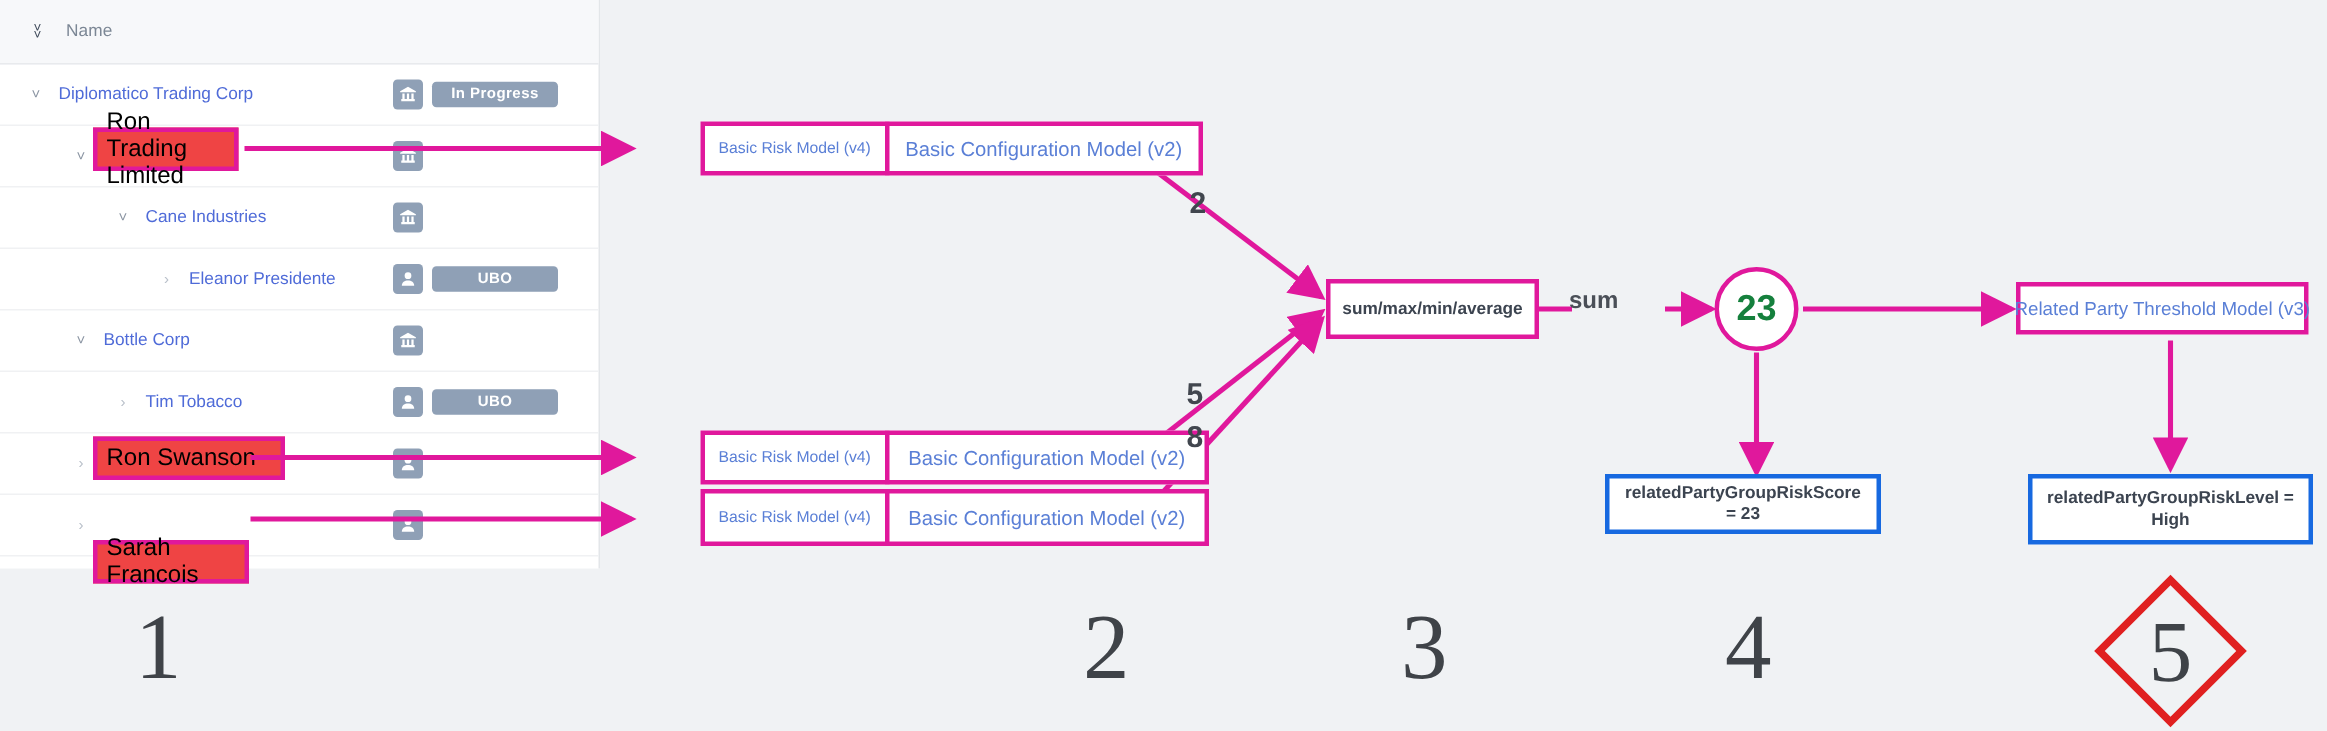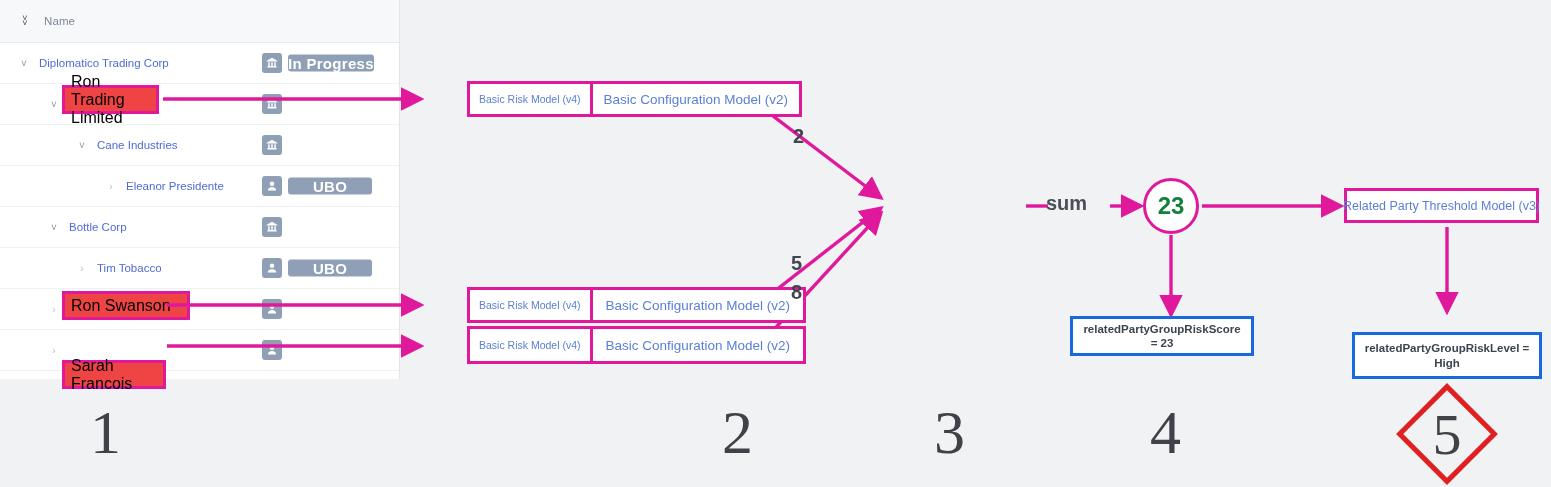--- a/index.html
+++ b/index.html
@@ -45,21 +45,21 @@
     margin-left:9px; padding:2px 0;
   }
   .ent-icon{
     position:absolute; left:262px; top:50%; transform:translateY(-50%);
     width:20px; height:20px; border-radius:3px; background:#8fa0b6;
     display:flex; align-items:center; justify-content:center;
   }
   .badge{
     position:absolute; left:288px; top:50%; transform:translateY(-50%);
     height:17px; min-width:84px; border-radius:3px; background:#8fa0b6;
-    color:#ffffff; font-size:15px; font-weight:bold; letter-spacing:.3px;
+    color:#ffffff; font-size:10px; font-weight:bold; letter-spacing:.3px;
     display:flex; align-items:center; justify-content:center;
   }
   
   .hl{
     position:absolute; border:3px solid #e0189c; background:#ef4444;
     z-index:4; display:flex; align-items:center;
   }
   .hl .rowname{ margin-left:0; padding-left:6px; }
 
   
@@ -72,21 +72,21 @@
   .mbox.risk{ font-size:10.5px; padding:0 9px; }
   .mbox.conf{ font-size:13.5px; padding:0 11px; margin-left:-3px; }
 
   
   .agg-box{
     position:absolute; border:3px solid #e0189c; background:#ffffff; z-index:6;
     display:flex; align-items:center; justify-content:center;
     font-size:11.5px; color:#3c4450; font-weight:bold; white-space:nowrap;
   }
   .sum-label{
-    position:absolute; z-index:7; font-size:20px; font-weight:bold; color:#4a4f57;
+    position:absolute; z-index:7; font-size:16px; font-weight:bold; color:#4a4f57;
     font-family:"Liberation Sans", sans-serif;
   }
 
   
   .circle-node{
     position:absolute; width:56px; height:56px; border-radius:50%;
     border:3px solid #e0189c; background:#ffffff; z-index:6;
     display:flex; align-items:center; justify-content:center;
     color:#15803d; font-size:24px; font-weight:bold;
   }
@@ -281,29 +281,30 @@
 
   <div class="mbox-pair" style="left:427px; top:326px; height:38px;">
     <div class="mbox risk">Basic Risk Model (v4)</div>
     <div class="mbox conf" style="padding:0 13px;">Basic Configuration Model (v2)</div>
   </div>
 
   <div class="wlabel" style="left:793px; top:125px;">2</div>
   <div class="wlabel" style="left:791px; top:252px;">5</div>
   <div class="wlabel" style="left:791px; top:281px;">8</div>
 
+  <div class="agg-box" style="left:884px; top:186px; width:142px; height:40px;">sum/max/min/average</div>
   <div class="sum-label" style="left:1046px; top:192px;">sum</div>
 
   <div class="circle-node" style="left:1143px; top:178px;">23</div>
 
   <div class="out-box" style="left:1070px; top:316px; width:184px; height:40px;">relatedPartyGroupRiskScore = 23</div>
 
   <div class="threshold-box" style="left:1344px; top:188px; width:195px; height:35px;">Related Party Threshold Model (v3)</div>
 
-  <div class="out-box" style="left:1352px; top:332px; width:190px; height:47px;">relatedPartyGroupRiskLevel = High</div>
+  <div class="out-box" style="left:1352px; top:316px; width:190px; height:47px;">relatedPartyGroupRiskLevel = High</div>
 
   <div class="step-num" style="left:90px; top:401px;">1</div>
   <div class="step-num" style="left:722px; top:401px;">2</div>
   <div class="step-num" style="left:934px; top:401px;">3</div>
   <div class="step-num" style="left:1150px; top:401px;">4</div>
 
   <div class="diamond-wrap" style="left:1395px; top:382px;">
     <div class="dia"></div>
     <div class="dnum">5</div>
   </div>

